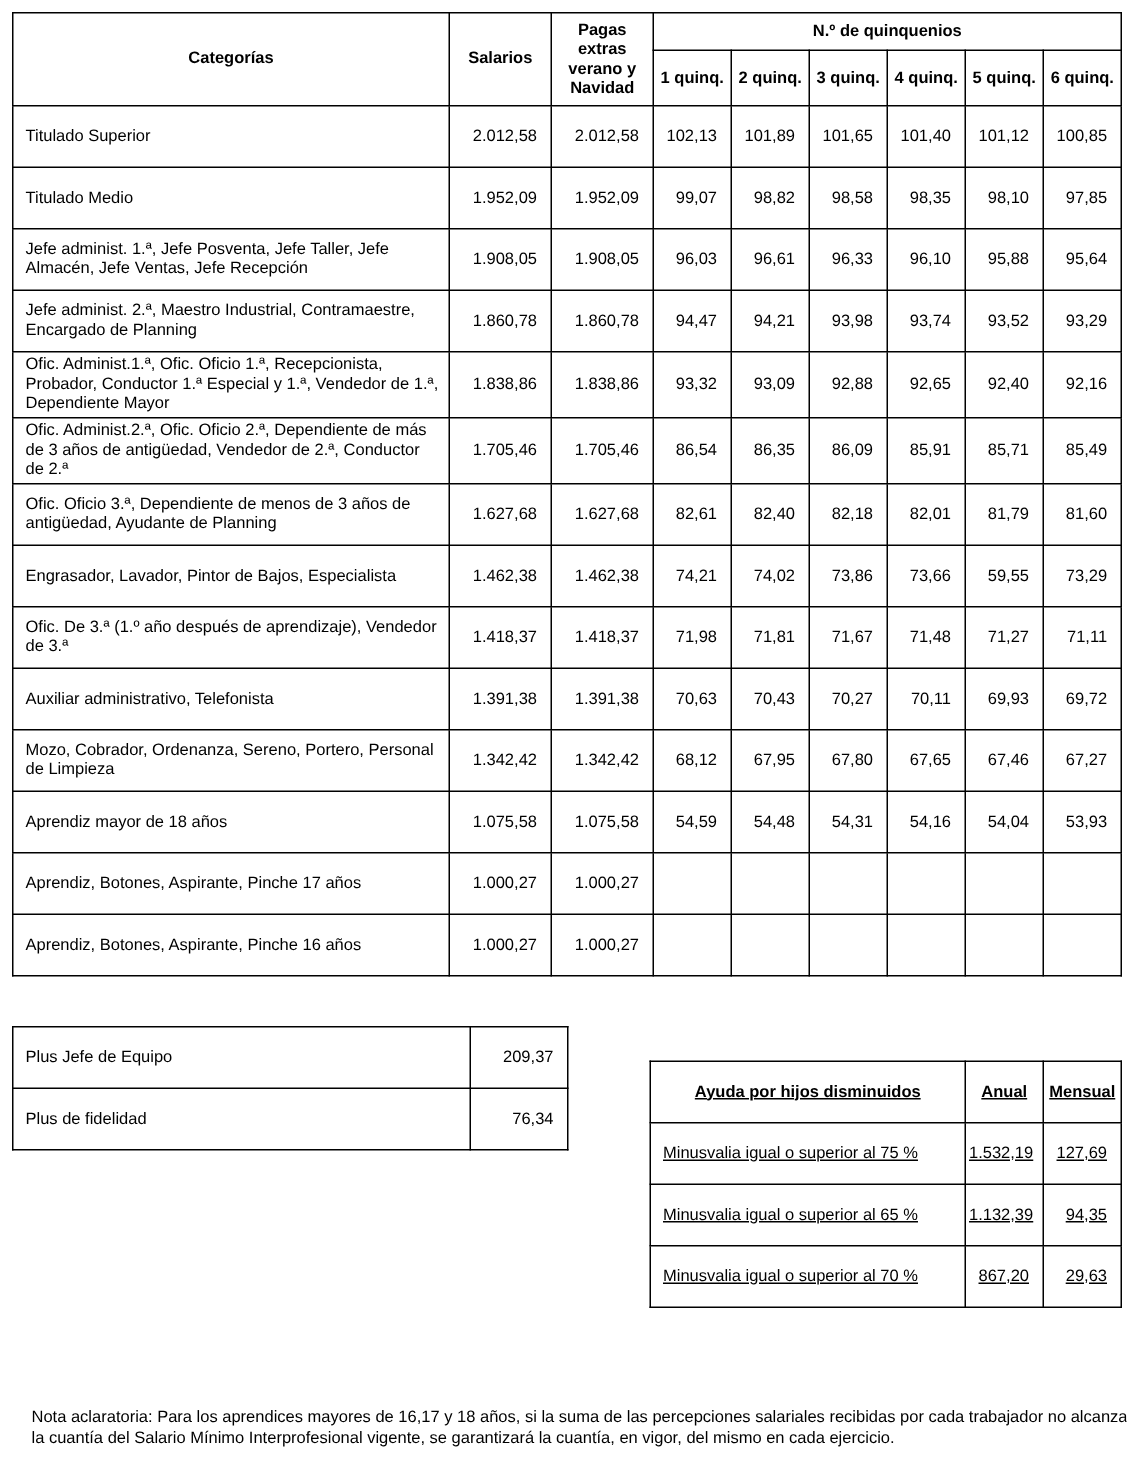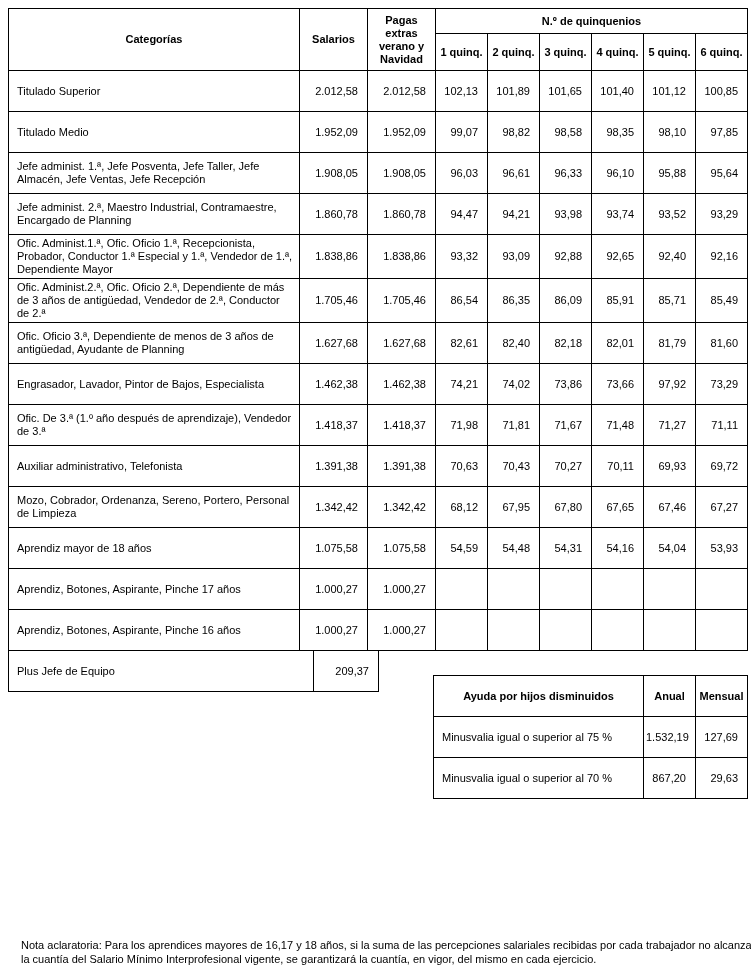--- a/index.html
+++ b/index.html
@@ -11,24 +11,24 @@
   th, td { border:1px solid #000; vertical-align:middle; line-height:13px; overflow:hidden; word-wrap:break-word; }
   thead th { font-weight:bold; text-align:center; padding:1px 3px; }
 
   table.main { left:8px; top:8px; width:739px; }
   table.main tr.h1 { height:25px; }
   table.main tr.h2 { height:37px; }
   table.main tbody tr { height:41px; }
   td.cat { text-align:left; padding:2px 6px 2px 8px; }
   td.num { text-align:right; padding:2px 9px 2px 2px; white-space:nowrap; }
 
-  table.pluses { left:8px; top:650px; width:370px; }
+  table.pluses { left:8px; top:684px; width:370px; }
   table.pluses tr { height:41px; }
 
-  table.ayuda { left:433px; top:675px; width:314px; }
+  table.ayuda { left:433px; top:707px; width:314px;text-decoration:underline; }
   table.ayuda tr { height:41px; }
 
   .note {
     position:absolute; left:8px; top:938px; width:738px;
     line-height:14px; text-align:left;margin-left:13px;
   }
 </style>
 </head>
 <body>
 
@@ -141,21 +141,21 @@
         <td class="num">81,60</td>
       </tr>
       <tr>
         <td class="cat">Engrasador, Lavador, Pintor de Bajos, Especialista</td>
         <td class="num">1.462,38</td>
         <td class="num">1.462,38</td>
         <td class="num">74,21</td>
         <td class="num">74,02</td>
         <td class="num">73,86</td>
         <td class="num">73,66</td>
-        <td class="num">97,92</td>
+        <td class="num">59,55</td>
         <td class="num">73,29</td>
       </tr>
       <tr>
         <td class="cat">Ofic. De 3.ª (1.º año después de aprendizaje), Vendedor de 3.ª</td>
         <td class="num">1.418,37</td>
         <td class="num">1.418,37</td>
         <td class="num">71,98</td>
         <td class="num">71,81</td>
         <td class="num">71,67</td>
         <td class="num">71,48</td>
@@ -223,20 +223,24 @@
   <table class="pluses">
     <colgroup>
         <col style="width:305px">
         <col style="width:65px">
       </colgroup>
     <tbody>
       <tr>
         <td class="cat">Plus Jefe de Equipo</td>
         <td class="num">209,37</td>
       </tr>
+      <tr>
+        <td class="cat">Plus de fidelidad</td>
+        <td class="num">76,34</td>
+      </tr>
     </tbody>
   </table>
 
   <table class="ayuda">
     <colgroup>
         <col style="width:210px">
         <col style="width:52px">
         <col style="width:52px">
       </colgroup>
     <thead>
@@ -246,20 +250,25 @@
         <th>Mensual</th>
       </tr>
     </thead>
     <tbody>
       <tr>
         <td class="cat">Minusvalia igual o superior al 75 %</td>
         <td class="num">1.532,19</td>
         <td class="num">127,69</td>
       </tr>
       <tr>
+        <td class="cat">Minusvalia igual o superior al 65 %</td>
+        <td class="num">1.132,39</td>
+        <td class="num">94,35</td>
+      </tr>
+      <tr>
         <td class="cat">Minusvalia igual o superior al 70 %</td>
         <td class="num">867,20</td>
         <td class="num">29,63</td>
       </tr>
     </tbody>
   </table>
 
   <div class="note">Nota aclaratoria: Para los aprendices mayores de 16,17 y 18 años, si la suma de las percepciones salariales recibidas por cada trabajador no alcanzan la cuantía del Salario Mínimo Interprofesional vigente, se garantizará la cuantía, en vigor, del mismo en cada ejercicio.</div>
 
 </div>

